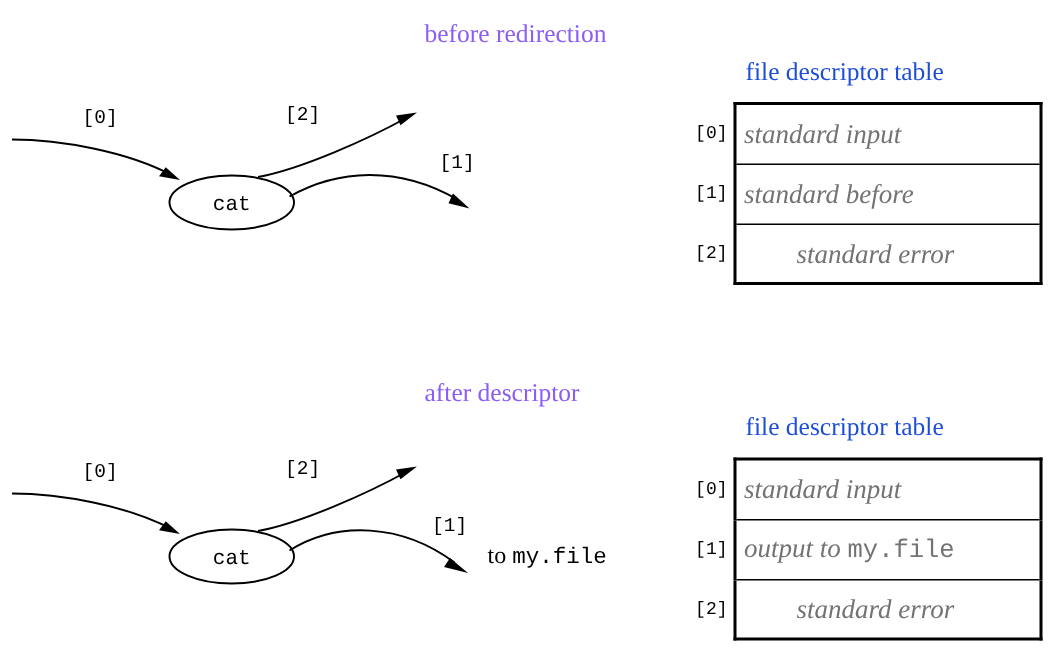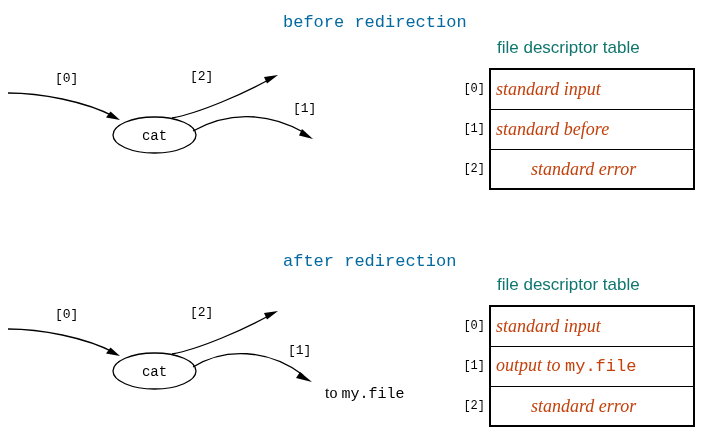--- a/index.html
+++ b/index.html
@@ -13,34 +13,34 @@
     height: 436px;
     background: #ffffff;
     overflow: hidden;
     font-family: "Liberation Serif", serif;
     color: #000000;
   }
   .abs { position: absolute; }
 
   
   .section-title {
-    font-family: Liberation Mono, monospace;
+    font-family: Liberation Serif, serif;
     font-size: 17px;
     line-height: 20px;
     white-space: nowrap;
-    color: #0369a1;
+    color: #8b5cf6;
   }
 
   
   .table-caption {
-    font-family: Liberation Sans, sans-serif;
+    font-family: Liberation Serif, serif;
     font-size: 17px;
     line-height: 20px;
     white-space: nowrap;
-    color: #0f766e;
+    color: #1d4ed8;
   }
 
   
   .fd-table {
     border-collapse: collapse;
     border: 2px solid #000;
     table-layout: fixed;
   }
   .fd-table td.cell {
     border: 1px solid #000;
@@ -48,21 +48,21 @@
     border-right: 2px solid #000;
     height: 40px;
     box-sizing: border-box;
     padding: 0 0 0 5px;
     vertical-align: middle;
     font-family: "Liberation Serif", serif;
     font-style: italic;
     font-size: 18px;
     line-height: 20px;
     white-space: nowrap;
-    color: #c2410c;
+    color: #737373;
   }
   .fd-table tr:first-child td.cell { border-top: 2px solid #000; }
   .fd-table tr:last-child td.cell { border-bottom: 2px solid #000; padding-left: 40px; }
   .mono {
     font-family: "Liberation Mono", monospace;
     font-style: normal;
     font-size: 17px;
     letter-spacing: 0px;
   }
 
@@ -151,21 +151,21 @@
     </tr>
     <tr>
       <td class="cell">standard before</td>
     </tr>
     <tr>
       <td class="cell">standard error</td>
     </tr>
   </tbody>
     </table>
 
-  <div class="abs section-title" style="left:283px; top:252px;">after redirection</div>
+  <div class="abs section-title" style="left:283px; top:252px;">after descriptor</div>
 
   <div class="abs table-caption" style="left:497px; top:275px;">file descriptor table</div>
 
   <div class="diagram" style="left:0px; top:291px;">
     <svg width="340" height="110" viewBox="0 0 340 110">
 
       <g>
         <path d="M 8,38 C 40,38 85,46 115,62" fill="none" stroke="#000" stroke-width="1.3"></path>
         <path d="M 120,65 L 106,62.5 L 110.5,56.5 Z" fill="#000"></path>
       </g>
@@ -182,21 +182,21 @@
 
       <ellipse cx="154.5" cy="80" rx="41.5" ry="18" fill="none" stroke="#000" stroke-width="1.3"></ellipse>
       <text class="node-label" x="154.5" y="85" text-anchor="middle">cat</text>
 
       <text class="arrow-label" x="55" y="27">[0]</text>
       <text class="arrow-label" x="190" y="25">[2]</text>
       <text class="arrow-label" x="288" y="63">[1]</text>
     </svg>
   </div>
 
-  <div class="abs file-annot" style="left:325px; top:384px;">
+  <div class="abs file-annot" style="left:325px; top:362px;">
     <span>to </span><span class="mono">my.file</span>
   </div>
 
   <div class="fd-index" style="left:455px; top:319px; width:30px;">[0]</div>
   <div class="fd-index" style="left:455px; top:359px; width:30px;">[1]</div>
   <div class="fd-index" style="left:455px; top:399px; width:30px;">[2]</div>
 
   <table class="fd-table abs" style="left:489px; top:305px; width:206px;">
     <tbody>
         <tr>

